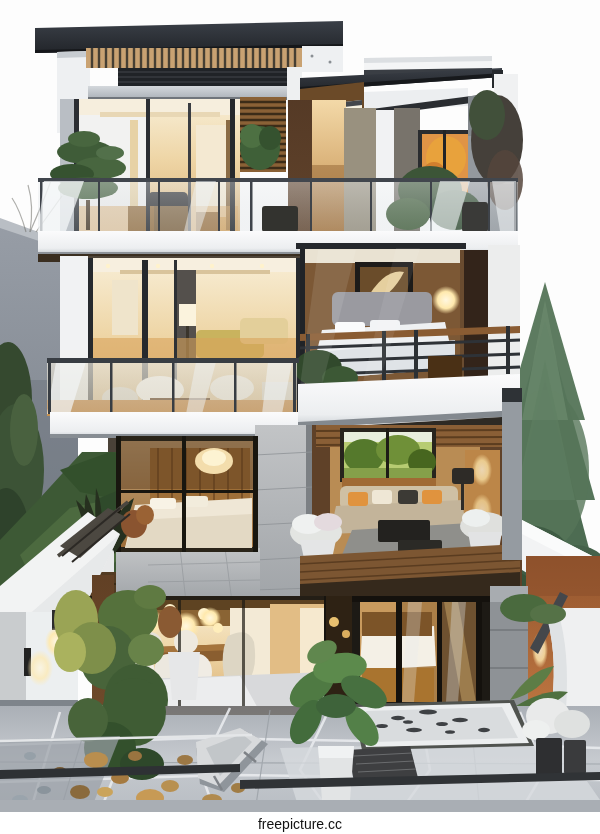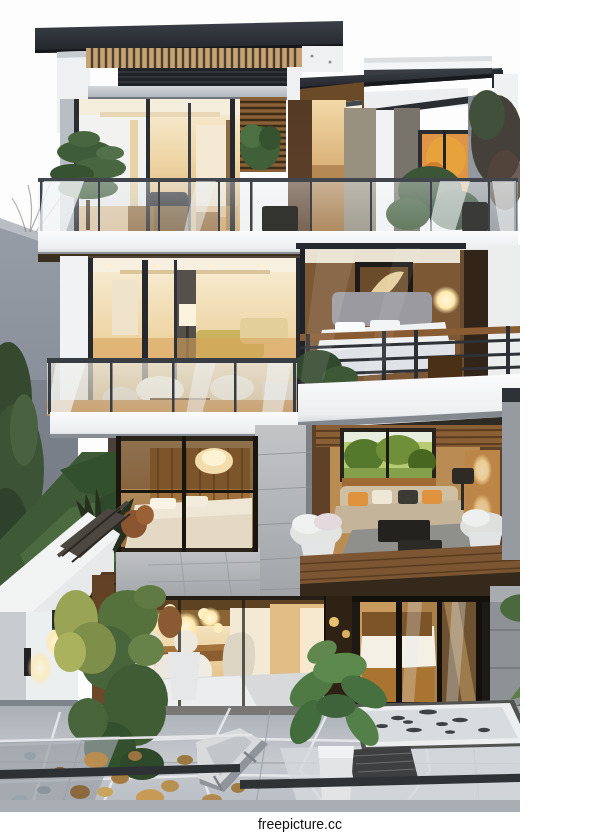--- a/index.html
+++ b/index.html
@@ -1,16 +1,16 @@
 <!DOCTYPE html>
 <html><head>
 <meta charset="utf-8">
 <style>
 html,body{margin:0;padding:0;background:#fff;font-family:"Liberation Sans",sans-serif;}
-#scene{width:520px;height:834px;position:relative;overflow:hidden;}
+#scene{width:600px;height:834px;position:relative;overflow:hidden;}
 </style>
 </head>
 <body>
 <div id="scene">
 <svg width="600" height="834" viewBox="0 0 600 834" xmlns="http://www.w3.org/2000/svg">
 <defs>
 <linearGradient id="roofg" x1="0" y1="0" x2="0" y2="1">
   <stop offset="0" stop-color="#3a3f47"></stop>
           <stop offset="1" stop-color="#22252a"></stop>
 </linearGradient>

